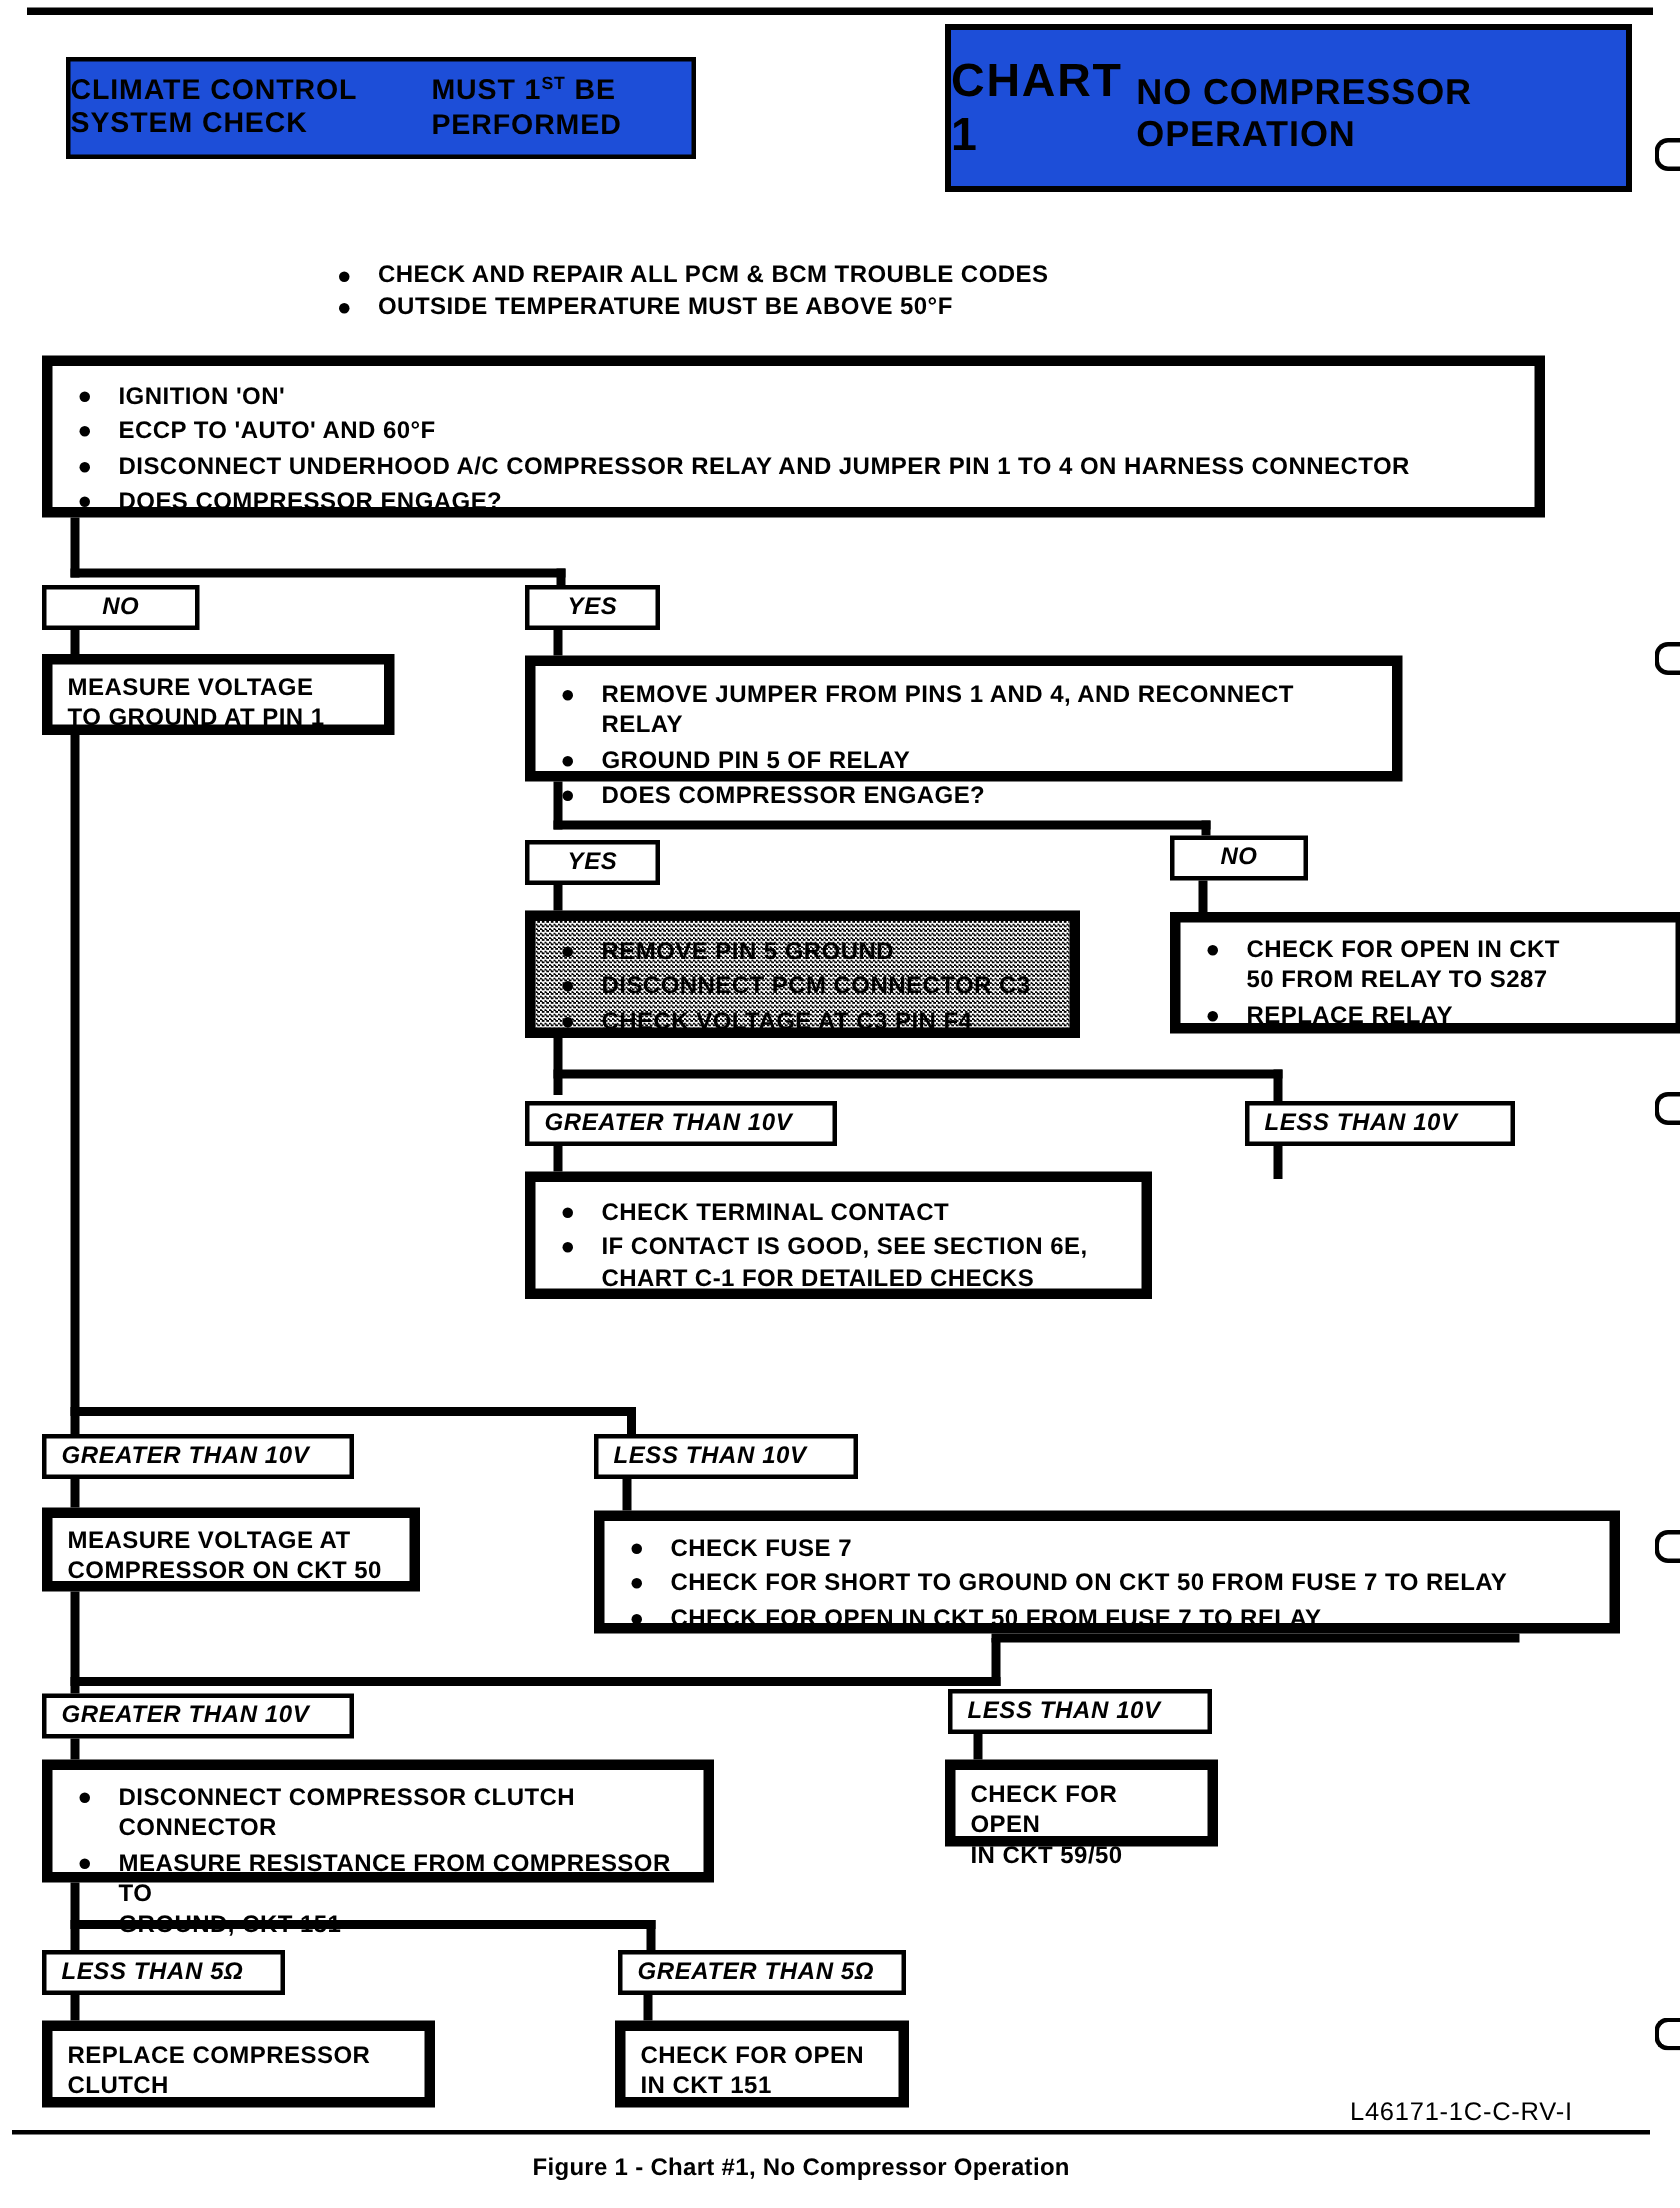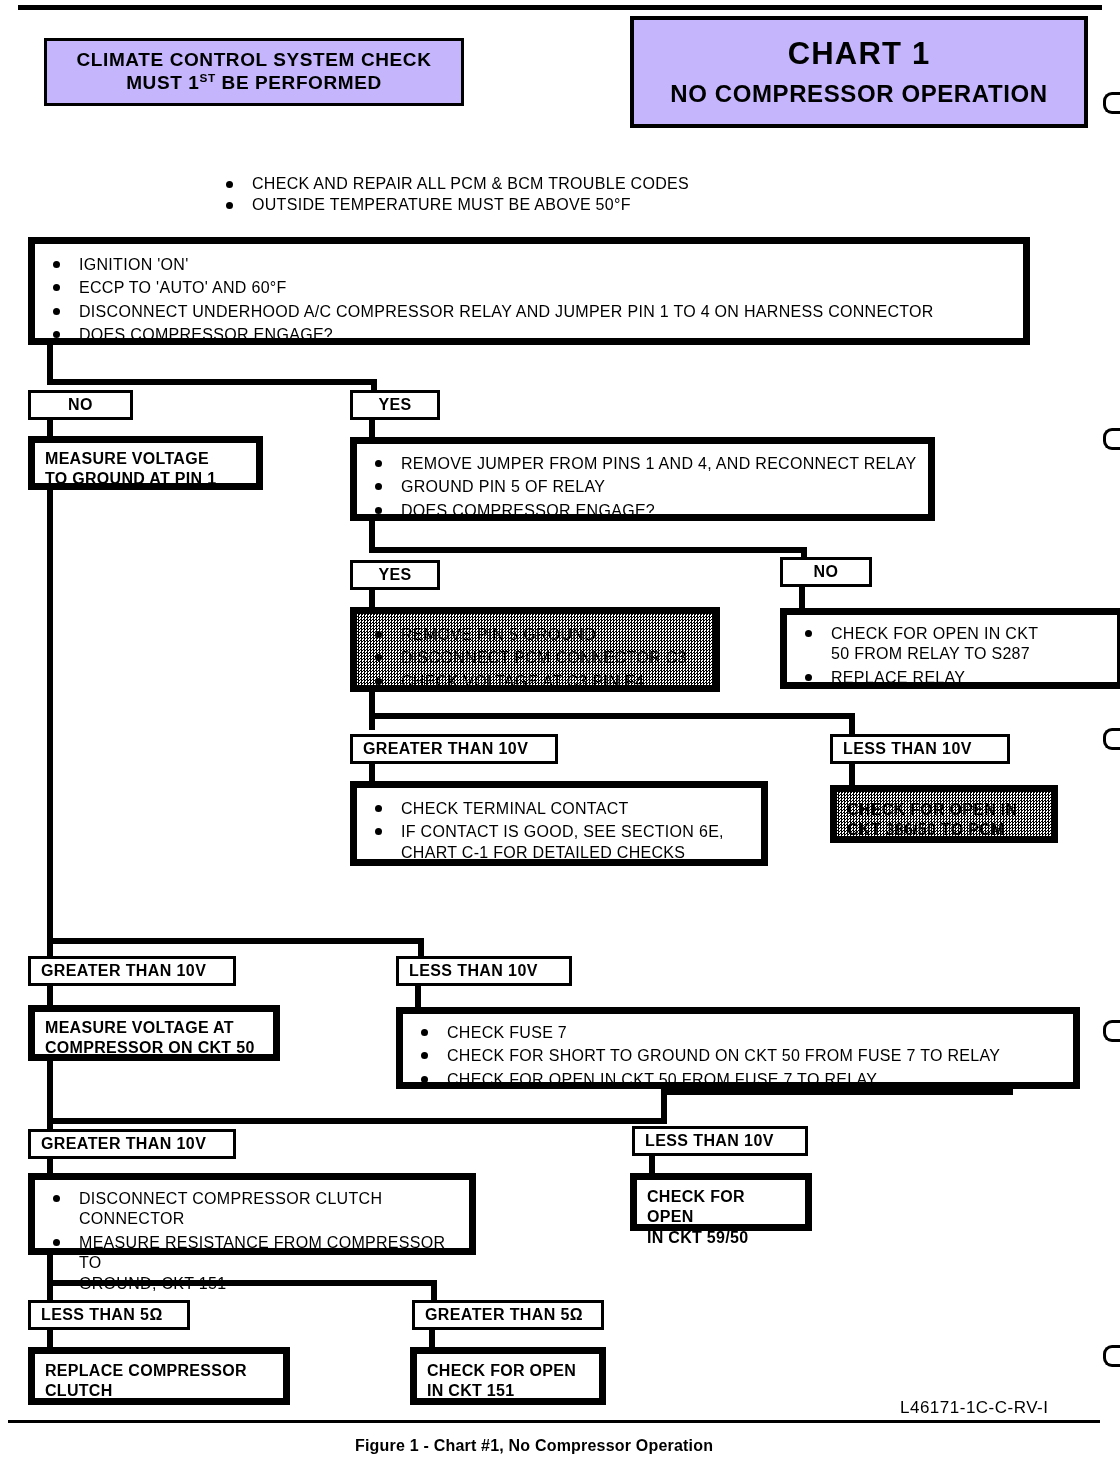--- a/index.html
+++ b/index.html
@@ -46,47 +46,47 @@
     position:relative;
     mix-blend-mode:normal;
   }
   .lbl{
     position:absolute;
     border:3px solid #000;
     background:#fff;
     box-sizing:border-box;
     display:flex;align-items:center;
     padding:0 10px;
-    font-size:16px;font-weight:bold;letter-spacing:.4px;
+    font-size:16px;font-weight:bold;letter-spacing:.4px;font-style:italic;
   }
   .lbl.ctr{justify-content:center;}
   
   .txt{
     font-size:16px;font-weight:bold;letter-spacing:.3px;white-space:pre-line;
   }
   ul.blist{
     margin:0;padding:0;list-style:none;
   }
   ul.blist li{
     position:relative;
     padding-left:34px;
-    font-size:16px;font-weight:normal;letter-spacing:.3px;
+    font-size:16px;font-weight:bold;letter-spacing:.3px;
     margin:3px 0;
     white-space:pre-line;
   }
   ul.blist li:before{
     content:"";
     position:absolute;left:8px;top:6px;
     width:7px;height:7px;border-radius:50%;
     background:#000;
   }
   
   .hdrbox{
-    position:absolute;border:3px solid #000;background:#c4b5fd;box-sizing:border-box;
-    display:flex;flex-direction:column;align-items:center;justify-content:center;
+    position:absolute;border:3px solid #000;background:#1d4ed8;box-sizing:border-box;
+    display:flex;flex-direction:row;align-items:center;justify-content:center;
   }
   .hdr-l1{font-size:19px;font-weight:bold;letter-spacing:.6px;}
   .hdr-l2{font-size:19px;font-weight:bold;letter-spacing:.6px;}
   .chart-title{font-size:31px;font-weight:bold;letter-spacing:1.2px;}
   .chart-sub{font-size:24px;font-weight:bold;letter-spacing:.6px;margin-top:8px;}
   sup{font-size:.62em;vertical-align:super;}
   
   .ln{position:absolute;background:#000;}
   
   .toplist{position:absolute;}
@@ -194,24 +194,20 @@
   <div class="ln" style="left:369px;top:764px;width:6px;height:18px;"></div>
   <div class="box" style="left:350px;top:781px;width:418px;height:85px;padding-top:8px;">
     <ul class="blist">
       <li>CHECK TERMINAL CONTACT</li>
       <li>IF CONTACT IS GOOD, SEE SECTION 6E,
 CHART C-1 FOR DETAILED CHECKS</li>
     </ul>
   </div>
 
   <div class="ln" style="left:849px;top:764px;width:6px;height:22px;"></div>
-  <div class="box shaded" style="left:830px;top:785px;width:228px;height:58px;padding-top:8px;">
-    <div class="txt">CHECK FOR OPEN IN
-CKT 386/50 TO PCM</div>
-  </div>
 
   <div class="ln" style="left:47px;top:490px;width:6px;height:467px;"></div>
   <div class="ln" style="left:47px;top:938px;width:377px;height:6px;"></div>
   <div class="ln" style="left:418px;top:938px;width:6px;height:22px;"></div>
 
   <div class="lbl" style="left:28px;top:956px;width:208px;height:30px;">GREATER THAN 10V</div>
   <div class="lbl" style="left:396px;top:956px;width:176px;height:30px;">LESS THAN 10V</div>
 
   <div class="ln" style="left:47px;top:986px;width:6px;height:20px;"></div>
   <div class="box" style="left:28px;top:1005px;width:252px;height:56px;padding-top:6px;">

